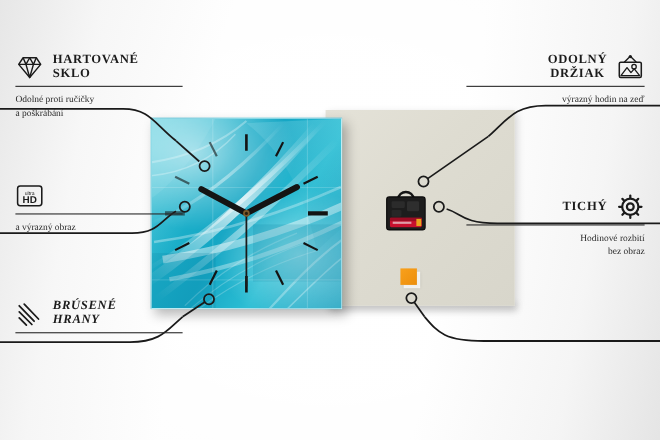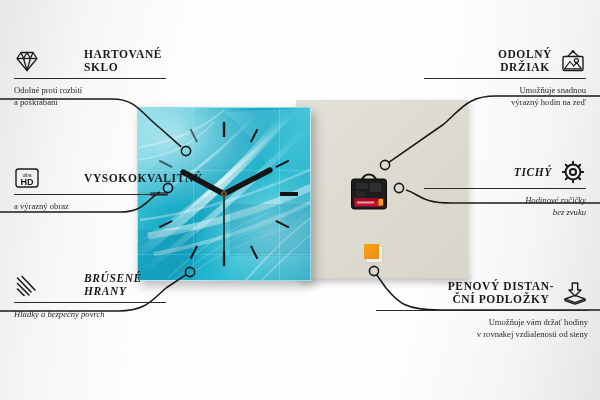--- a/index.html
+++ b/index.html
@@ -16,21 +16,21 @@
   #stage::before{
     content:"";position:absolute;inset:0;
     background:linear-gradient(100deg,#e6e6e6 0%,#f7f7f7 14%,#ffffff 32%,#ffffff 66%,#f5f5f5 86%,#e4e4e4 100%);
     opacity:.9;
   }
 
   
   .feature{position:absolute;}
   .feature .head{display:flex;align-items:center;gap:8px;}
   .feature.right .head{justify-content:flex-end;}
-  .titles{line-height:1.12;margin-left:36px;}
+  .titles{line-height:1.12;}
   .titles .t{
     font-family:"Liberation Serif",serif;
     font-weight:700;font-size:11.5px;letter-spacing:.6px;
     color:#1b1b1b;white-space:nowrap;text-transform:uppercase;
   }
   .feature.right .titles{text-align:center;}
   .rule{height:1px;background:#2a2a2a;margin:4px 0 5px;}
   .desc{
     font-family:"Liberation Serif",serif;
     font-size:8.6px;line-height:1.45;color:#2a2a2a;white-space:nowrap;
@@ -226,35 +226,34 @@
             <path d="M9.6 9.5 L13 3.5 L16.4 9.5"></path>
           </g>
         </svg>
       </span>
       <span class="titles">
         <div class="t">HARTOVANÉ</div>
         <div class="t">SKLO</div>
       </span>
     </div>
     <div class="rule"></div>
-    <div class="desc">Odolné proti rozbití</div>
+    <div class="desc">Odolné proti ručičky</div>
     <div class="desc">a poškrábání</div>
   </div>
 
   <div class="feature left" style="left:14px;top:166px;width:152px;">
     <div class="head">
       <span class="ico">
         <svg viewBox="0 0 26 24">
           <rect x="2" y="3" width="22" height="18" rx="2.4" fill="none" stroke="#1b1b1b" stroke-width="1.4"></rect>
           <text x="13" y="11" font-family="Liberation Sans, sans-serif" font-size="4.6" fill="#1b1b1b" text-anchor="middle">ultra</text>
           <text x="13" y="18.6" font-family="Liberation Sans, sans-serif" font-size="9" font-weight="bold" fill="#1b1b1b" text-anchor="middle">HD</text>
         </svg>
       </span>
       <span class="titles">
-        <div class="t">VYSOKOKVALITNÝ</div>
       </span>
     </div>
     <div class="rule"></div>
     <div class="desc">a výrazný obraz</div>
   </div>
 
   <div class="feature left" style="left:14px;top:272px;width:152px;font-style:italic;">
     <div class="head">
       <span class="ico">
         <svg viewBox="0 0 26 24">
@@ -265,45 +264,43 @@
             <line x1="8" y1="3.5" x2="21" y2="17"></line>
           </g>
         </svg>
       </span>
       <span class="titles">
         <div class="t">BRÚSENÉ</div>
         <div class="t">HRANY</div>
       </span>
     </div>
     <div class="rule"></div>
-    <div class="desc">Hladký a bezpečný povrch</div>
   </div>
 
   <div class="feature right" style="right:14px;top:48px;width:162px;">
     <div class="head">
       <span class="titles">
         <div class="t">ODOLNÝ</div>
         <div class="t">DRŽIAK</div>
       </span>
       <span class="ico">
         <svg viewBox="0 0 26 24">
           <path d="M13 2.2 L7.5 7.5 M13 2.2 L18.5 7.5" fill="none" stroke="#1b1b1b" stroke-width="1.3"></path>
           <circle cx="13" cy="2.4" r="1.5" fill="#1b1b1b"></circle>
           <rect x="3" y="7.5" width="20" height="14" rx="1.3" fill="none" stroke="#1b1b1b" stroke-width="1.4"></rect>
           <path d="M4.5 19.8 L10 12.5 L13.6 17 L16.6 13.6 L21.5 19.8 Z" fill="none" stroke="#1b1b1b" stroke-width="1.2" stroke-linejoin="round"></path>
           <circle cx="16.4" cy="11.6" r="2" fill="none" stroke="#1b1b1b" stroke-width="1.2"></circle>
         </svg>
       </span>
     </div>
     <div class="rule"></div>
-    <div class="desc">Umožňuje snadnou</div>
     <div class="desc">výrazný hodin na zeď</div>
   </div>
 
-  <div class="feature right" style="right:14px;top:160px;width:162px;font-style:italic;">
+  <div class="feature right" style="right:14px;top:176px;width:162px;">
     <div class="head">
       <span class="titles">
         <div class="t">TICHÝ</div>
       </span>
       <span class="ico">
         <svg viewBox="0 0 26 24">
           <g fill="none" stroke="#1b1b1b" stroke-width="2" stroke-linecap="round">
             <circle cx="13" cy="12" r="7.4"></circle>
             <line x1="13" y1="1.8" x2="13" y2="4.2"></line>
             <line x1="13" y1="19.8" x2="13" y2="22.2"></line>
@@ -312,36 +309,18 @@
             <line x1="5.8" y1="4.8" x2="7.5" y2="6.5"></line>
             <line x1="18.5" y1="17.5" x2="20.2" y2="19.2"></line>
             <line x1="20.2" y1="4.8" x2="18.5" y2="6.5"></line>
             <line x1="7.5" y1="17.5" x2="5.8" y2="19.2"></line>
           </g>
           <circle cx="13" cy="12" r="3.1" fill="none" stroke="#1b1b1b" stroke-width="2"></circle>
         </svg>
       </span>
     </div>
     <div class="rule"></div>
-    <div class="desc">Hodinové ručičky</div>
-    <div class="desc">bez zvuku</div>
-  </div>
-
-  <div class="feature right" style="right:12px;top:280px;width:212px;">
-    <div class="head">
-      <span class="titles">
-        <div class="t">PENOVÝ DISTAN-</div>
-        <div class="t">ČNÍ PODLOŽKY</div>
-      </span>
-      <span class="ico">
-        <svg viewBox="0 0 26 24">
-          <path d="M10.3 2 H15.7 V9 H19 L13 15 L7 9 H10.3 Z" fill="none" stroke="#1b1b1b" stroke-width="1.4" stroke-linejoin="round"></path>
-          <path d="M13 14.4 L23 18 L13 21.6 L3 18 Z" fill="none" stroke="#1b1b1b" stroke-width="1.4" stroke-linejoin="round"></path>
-          <path d="M3 18 L3 19.6 L13 23.2 L23 19.6 L23 18" fill="none" stroke="#1b1b1b" stroke-width="1.4" stroke-linejoin="round"></path>
-        </svg>
-      </span>
-    </div>
-    <div class="rule"></div>
-    <div class="desc">Umožňuje vám držať hodiny</div>
-    <div class="desc">v rovnakej vzdialenosti od steny</div>
-  </div>
+    <div class="desc">Hodinové rozbití</div>
+    <div class="desc">bez obraz</div>
+  </div>
+
 
 </div>
 
 </body></html>

